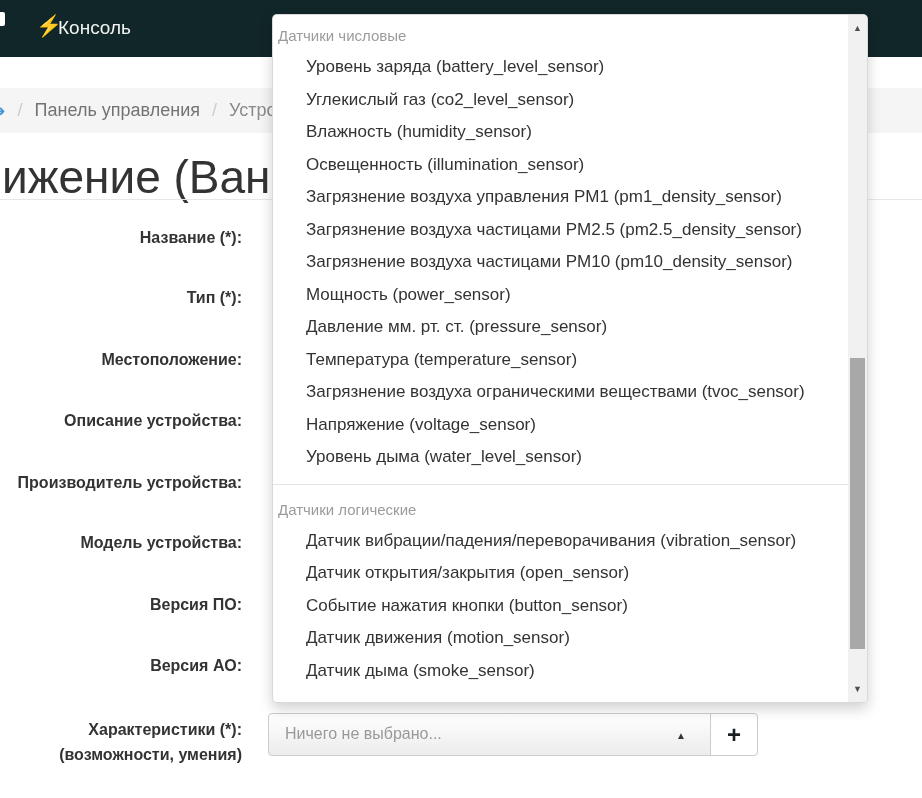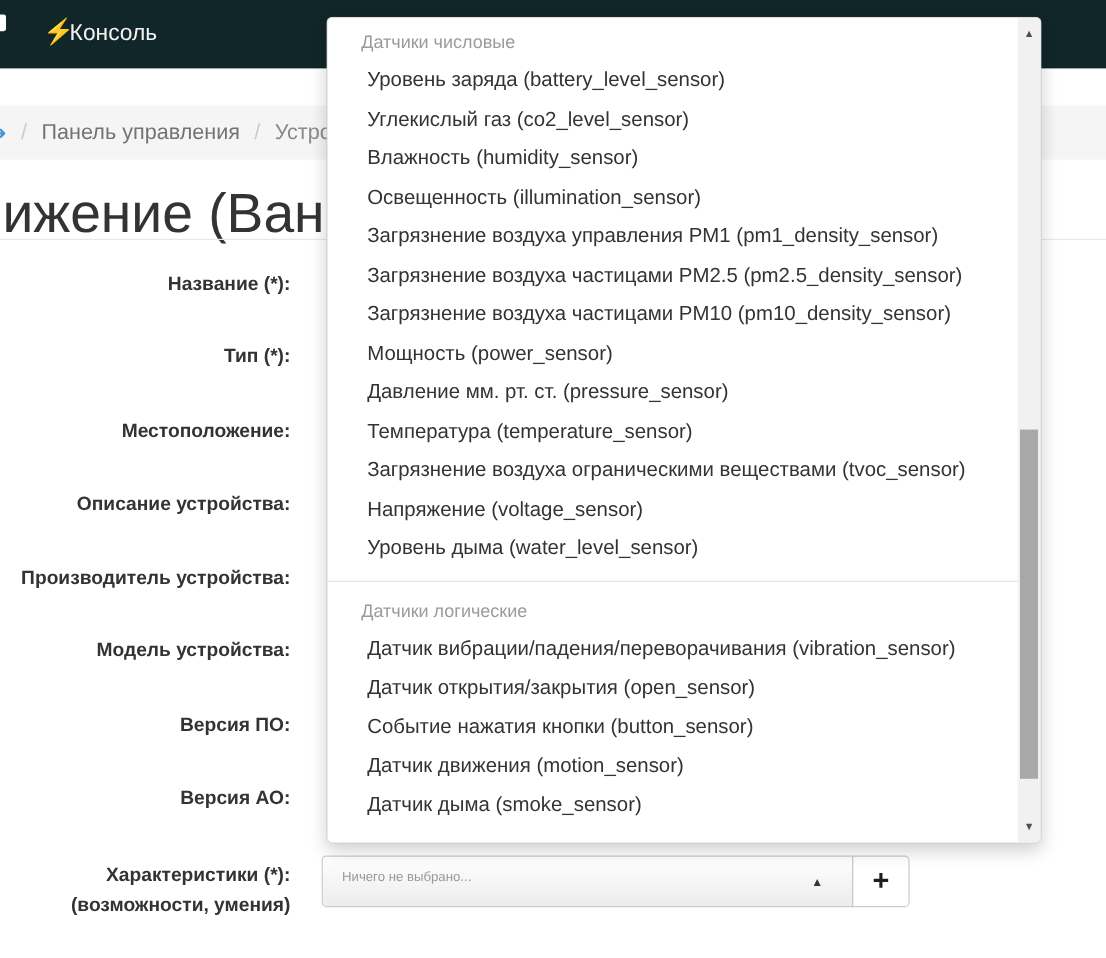--- a/index.html
+++ b/index.html
@@ -31,39 +31,39 @@
   .flabel { position:absolute; left:-62px; width:304px; text-align:right; font-weight:bold; font-size:16px; color:#333; white-space:nowrap; z-index:0; }
   .flabel.two-line { white-space:normal; line-height:25px; }
 
   
   .dd-panel {
     position:absolute; left:272px; top:14px; width:596px; height:689px;
     background:#fff; border:1px solid rgba(0,0,0,.15); border-radius:5px;
     box-shadow:0 6px 14px rgba(0,0,0,.18); overflow:hidden; z-index:10;
   }
   .dd-content { padding-top:6px; }
-  .dd-group-header { height:30px; line-height:30px; padding-left:28px; font-size:15px; color:#9b9b9b; }
+  .dd-group-header { height:30px; line-height:30px; padding-left:5px; font-size:15px; color:#9b9b9b; }
   .dd-item { height:32.5px; line-height:32.5px; padding-left:33px; font-size:17px; color:#333; white-space:nowrap; cursor:pointer; }
   .dd-divider { border-top:1px solid #e5e5e5; margin:10px 0; }
 
   
   .dd-scrollbar { position:absolute; top:0; right:0; bottom:0; width:19px; background:#f1f1f1; }
   .sb-arrow { position:absolute; left:0; width:19px; text-align:center; font-size:9px; color:#505050; cursor:pointer; }
   .sb-up { top:8px; }
   .sb-down { bottom:8px; }
   .sb-thumb { position:absolute; left:2px; width:15px; top:343px; height:291px; background:#a8a8a8; cursor:pointer; }
 
   
   .sel-row { position:absolute; left:268px; top:713px; height:43px; display:flex; z-index:5; }
   .sel-btn {
     width:443px; height:43px; position:relative;
     background:linear-gradient(#ffffff,#ececec); border:1px solid #ccc;
     border-radius:4px 0 0 4px; cursor:pointer;
   }
-  .sel-placeholder { position:absolute; left:16px; top:11px; font-size:11px; color:#999; }
+  .sel-placeholder { position:absolute; left:16px; top:11px; font-size:16px; color:#999; }
   .sel-caret { position:absolute; right:24px; top:16px; font-size:10px; color:#333; }
   .plus-btn {
     width:48px; height:43px; margin-left:-1px;
     background:#fff; border:1px solid #ccc; border-radius:0 4px 4px 0;
     display:flex; align-items:center; justify-content:center;
     font-size:24px; font-weight:bold; color:#1b1f23; cursor:pointer;
   }
 </style>
 </head>
 <body>

